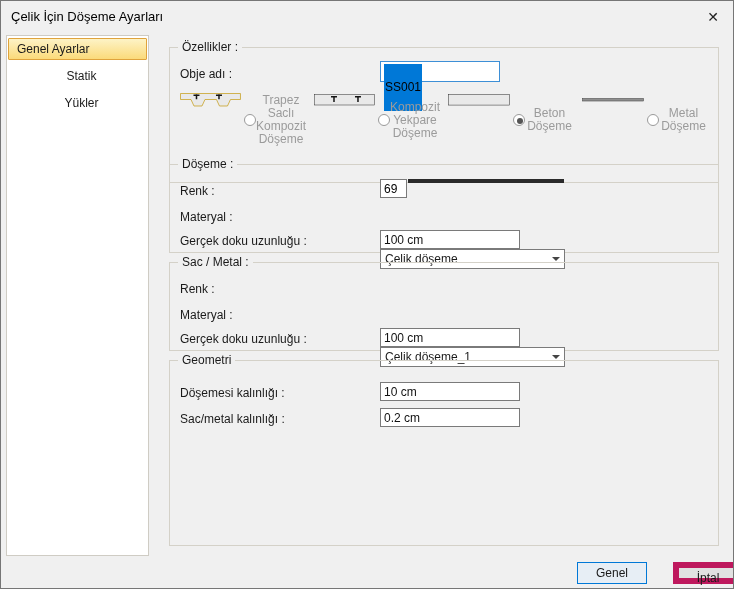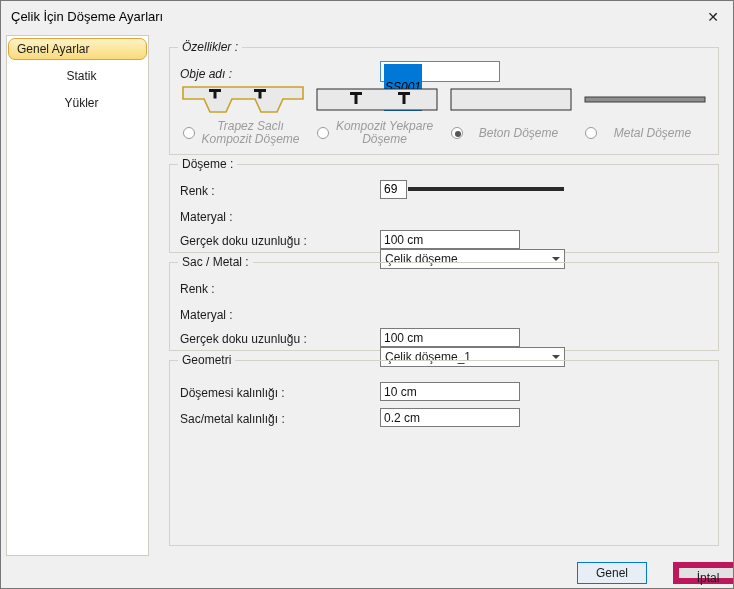--- a/index.html
+++ b/index.html
@@ -12,43 +12,43 @@
   }
   
   .titlebar { position:absolute; left:0; top:0; right:0; height:30px; }
   .title { position:absolute; left:10px; top:8px; font-size:13px; color:#000; white-space:nowrap; }
   .close-btn { position:absolute; right:10px; top:6px; width:20px; height:20px; text-align:center; line-height:20px; font-size:14px; color:#222; cursor:pointer; }
 
   
   .sidebar { position:absolute; left:5px; top:34px; width:143px; height:521px; background:#ffffff; border:1px solid #cfccc4; padding-top:1px; }
   .side-item { height:22px; line-height:20px; padding-left:8px; margin:1px 1px 0 1px; border:1px solid transparent; cursor:pointer; white-space:nowrap; }
   .side-item + .side-item { margin-top:5px;text-align:center; }
-  .side-item.selected { background:linear-gradient(#fdf3c6,#fbda7a); border:1px solid #dfa33c; border-radius:7px; }
+  .side-item.selected { background:linear-gradient(#fdf3c6,#fbda7a); border:1px solid #dfa33c; border-radius:1px; }
 
   
   .group { position:absolute; left:168px; width:550px; border:1px solid #d4d1c8; }
   .group-label { position:absolute; top:-8px; left:8px; background:#f0f0f0; padding:0 4px; line-height:15px; white-space:nowrap; }
   .row-label { position:absolute; left:10px; line-height:20px; white-space:nowrap; }
 
   
   .tbox { position:absolute; left:210px; width:140px; height:19px; border:1px solid #7a7a7a; background:#fff; font-family:"Liberation Sans",sans-serif; font-size:12px; padding:0 3px; color:#111; }
   .obj-input { position:absolute; left:210px; top:13px; width:120px; height:21px; border:1px solid #3d8fd6; background:#fff; padding:2px 3px; }
   .obj-input .sel { background:#0078d7; color:#000000; line-height:15px; display:inline-block; padding:16px 1px; }
 
   
   .options { position:absolute; left:6px; top:38px; right:6px; height:62px; display:flex; }
-  .opt { width:25%; padding:0 4px; display:flex; flex-direction:column; align-items:center; }
+  .opt { width:25%; padding:0 4px; display:flex; flex-direction:row; }
   .opt-img { width:122px; height:28px; }
   .opt-bottom { display:flex; align-items:center; width:100%; margin-top:6px; min-height:26px; }
   .radio { flex:none; width:12px; height:12px; border:1px solid #9a9a9a; border-radius:50%; background:#fff; margin-left:3px; position:relative; cursor:pointer; }
   .radio.checked::after { content:""; position:absolute; left:3px; top:3px; width:6px; height:6px; border-radius:50%; background:#555; }
   .opt-label { flex:1; text-align:center; color:#9b9b9b; line-height:13px; white-space:pre-line; }
 
   
-  .color-ctrl { position:absolute; left:210px; top:14px; width:184px; height:20px; display:flex; align-items:center; }
+  .color-ctrl { position:absolute; left:210px; top:14px; width:184px; height:20px; display:flex; align-items:flex-start; }
   .color-num { width:27px; height:19px; border:1px solid #7a7a7a; background:#fff; font-family:"Liberation Sans",sans-serif; font-size:12px; padding:0 3px; }
   .color-swatch { flex:1; margin-left:1px; border:2px solid #2a2a2a; cursor:pointer; }
 
   
   .combo { position:absolute; left:210px; top:40px; width:185px; height:20px; border:1px solid #7a7a7a; background:#fff; cursor:pointer;margin-top:44px; }
   .combo-text { position:absolute; left:4px; top:2px; line-height:15px; white-space:nowrap; }
   .combo-arrow { position:absolute; right:0; top:0; width:17px; height:18px; display:flex; align-items:center; justify-content:center; }
   .combo-arrow::after { content:""; width:0; height:0; border-left:4px solid transparent; border-right:4px solid transparent; border-top:4px solid #444; }
 
   
@@ -65,21 +65,21 @@
     <span class="title">Çelik İçin Döşeme Ayarları</span>
     <span class="close-btn">✕</span>
   </div>
 
   <div class="sidebar">
     <div class="side-item selected">Genel Ayarlar</div>
     <div class="side-item">Statik</div>
     <div class="side-item">Yükler</div>
   </div>
 
-  <div class="group" style="top:46px; height:108px;font-style:italic;">
+  <div class="group" style="top:46px; height:136px;">
     <span class="group-label">Özellikler :</span>
     <span class="row-label" style="top:16px;">Obje adı :</span>
     <div class="obj-input">
       <span class="sel">SS001</span>
     </div>
 
     <div class="options">
 
       <div class="opt">
         <svg class="opt-img" viewBox="0 0 122 28">

